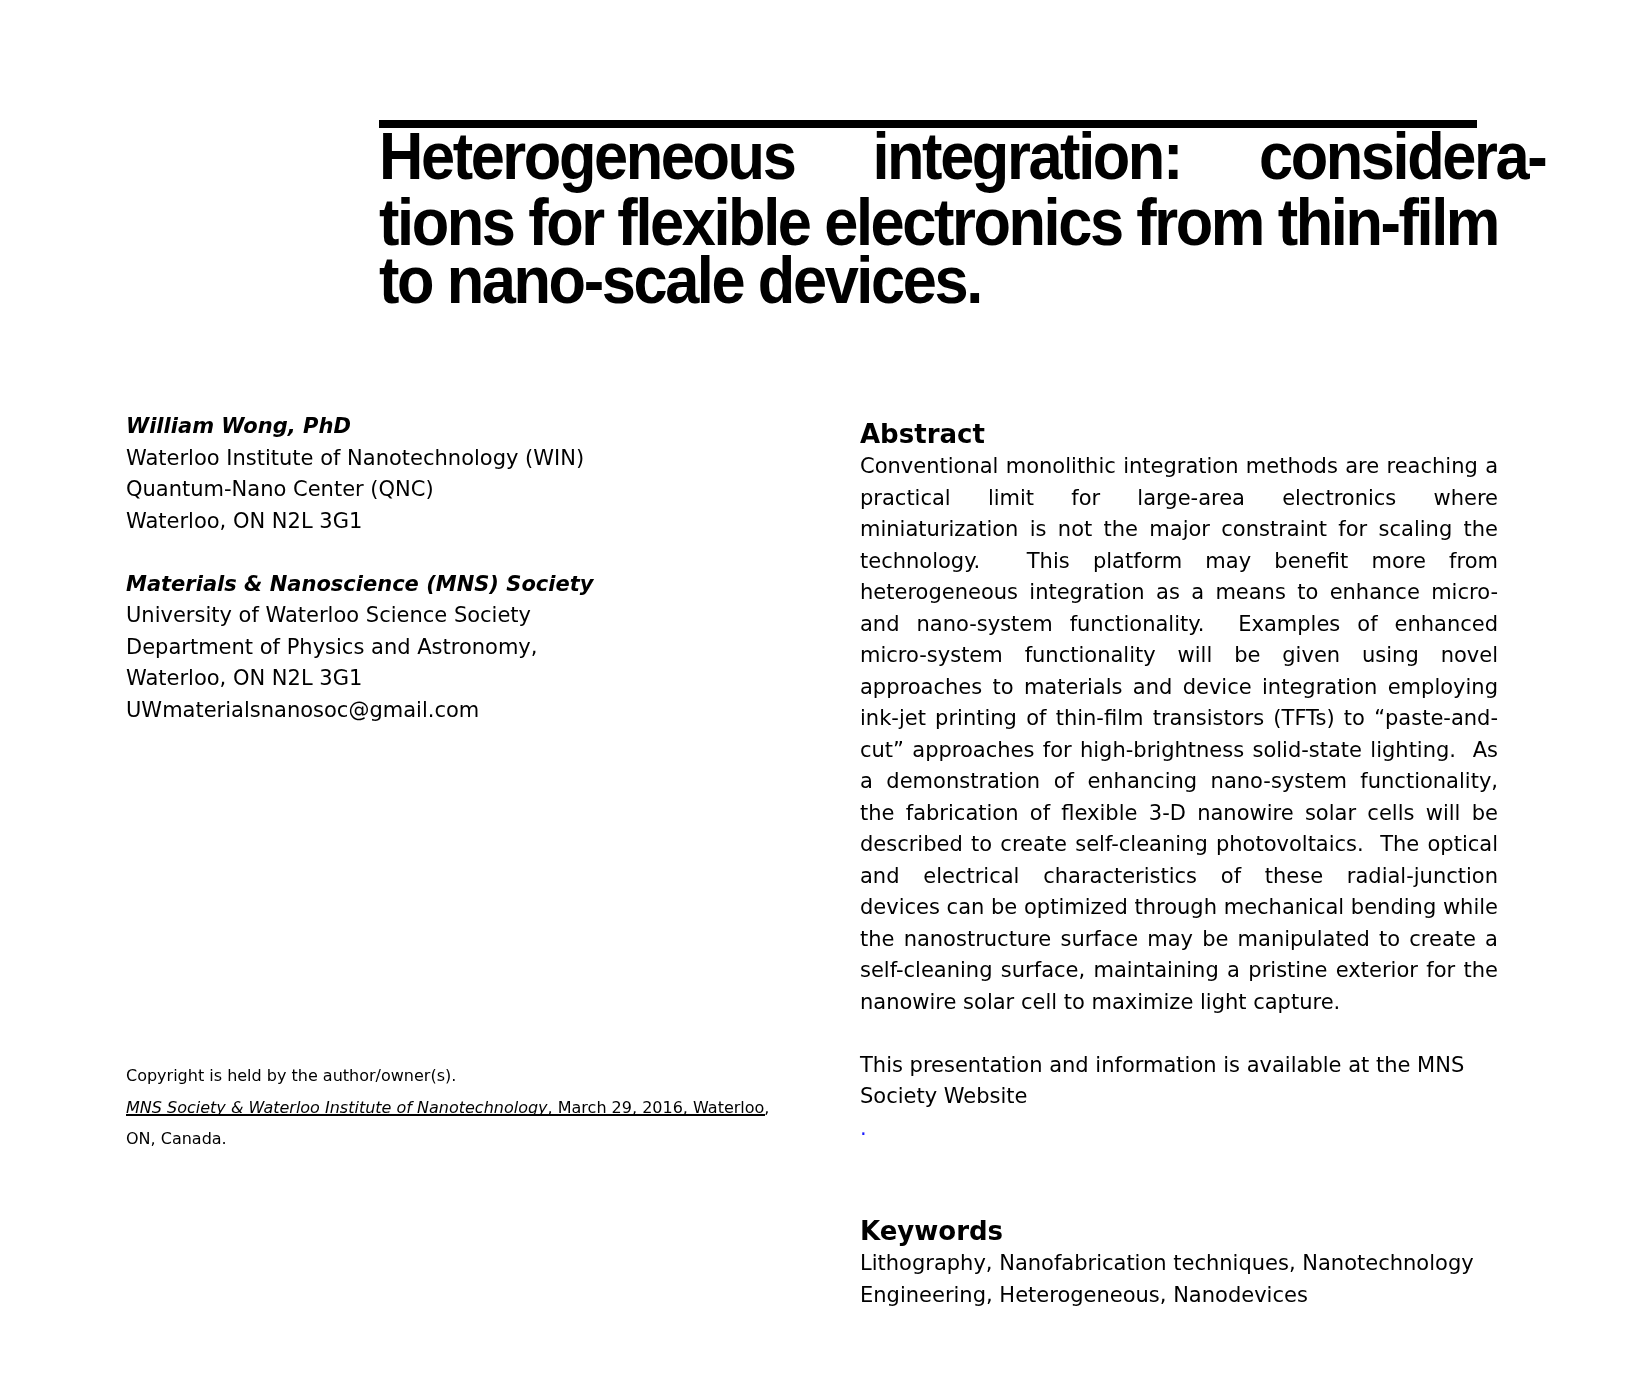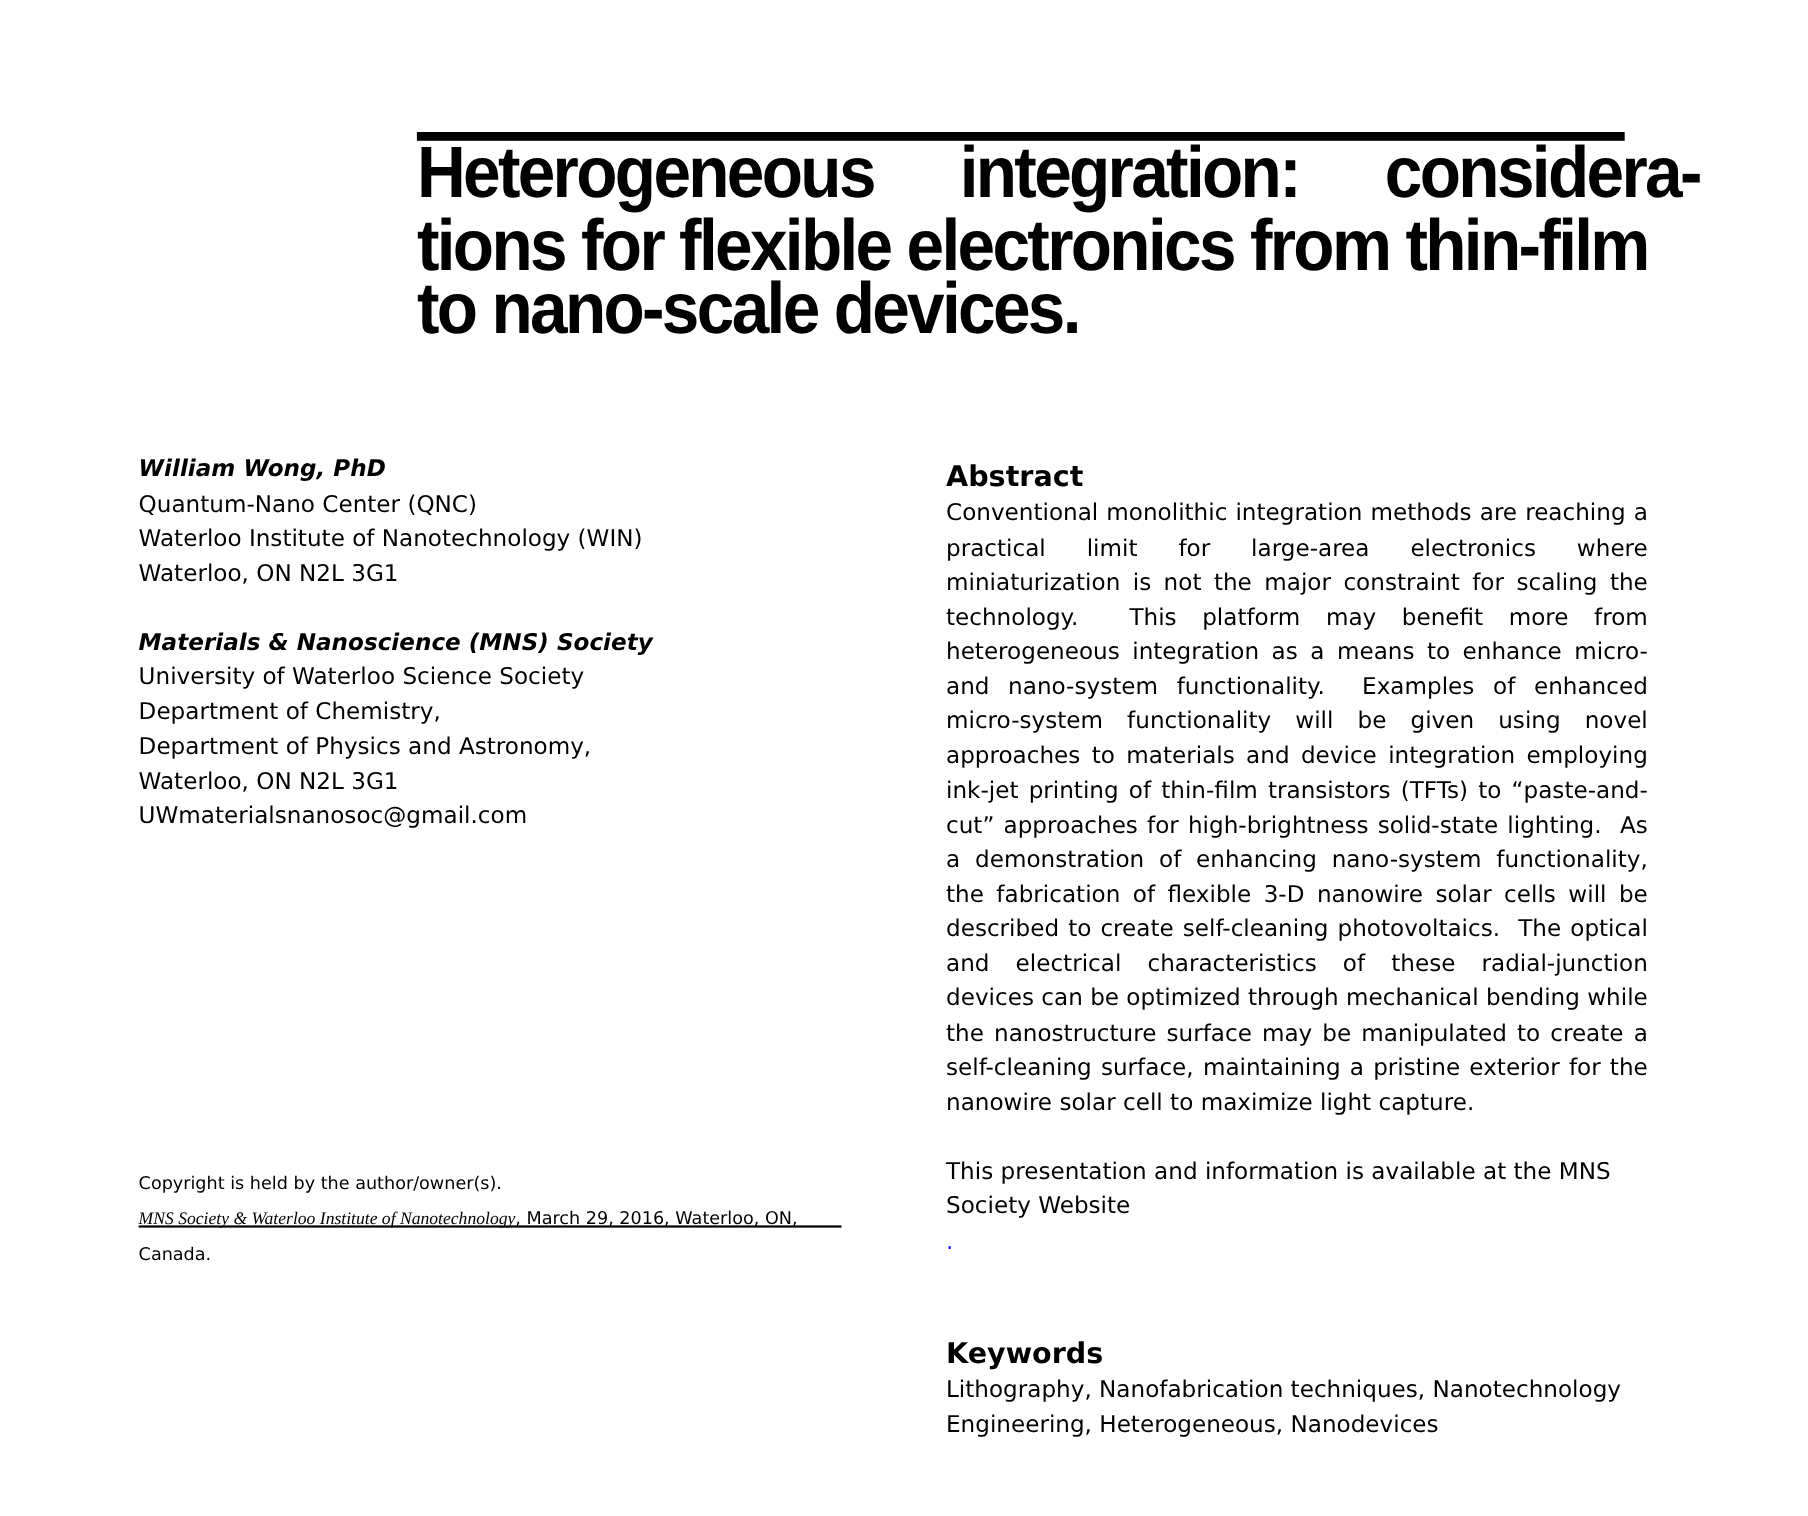--- a/index.html
+++ b/index.html
@@ -38,48 +38,47 @@
   .avail { margin-top: 31.5px; }
   .link-dot { color: #1a1aff; height: 31.5px; line-height: 31.5px; }
   .keywords { position: absolute; left: 860px; top: 1178px; width: 638px; font-size: 21px; line-height: 31.5px; margin-top: 36px; }
   .copyright-rule {
     position: absolute; left: 126px; top: 1114px; width: 639px; height: 1.5px; background: #000;
   }
   .copyright {
     position: absolute; left: 126px; top: 1060px; width: 660px;
     font-size: 16px; line-height: 31.5px;
   }
-  .copyright .ital { font-style: italic; font-family: Liberation Serif, serif; }
+  .copyright .ital { font-style: italic; }
 </style>
 </head>
 <body>
 
 <div class="top-rule"></div>
 
 <h1 class="title">
   <span class="line justify l1">
     <span>Heterogeneous</span>
     <span>integration:</span>
     <span>considera-</span>
   </span>
   <span class="line l2">tions for flexible electronics from thin-film</span>
   <span class="line">to nano-scale devices.</span>
 </h1>
 
 <div class="left-col">
   <div class="block">
     <div class="bold">William Wong, PhD</div>
+    <div>Waterloo Institute of Nanotechnology (WIN)</div>
     <div>Quantum-Nano Center (QNC)</div>
-    <div>Waterloo Institute of Nanotechnology (WIN)</div>
     <div>Waterloo, ON N2L 3G1</div>
   </div>
   <div class="block">
     <div class="bold">Materials &amp; Nanoscience (MNS) Society</div>
     <div>University of Waterloo Science Society</div>
-    <div>Department of Chemistry,</div>
     <div>Department of Physics and Astronomy,</div>
     <div>Waterloo, ON N2L 3G1</div>
     <div>UWmaterialsnanosoc@gmail.com</div>
   </div>
 </div>
 
 <div class="right-col">
   <h2 class="section-head">Abstract</h2>
   <div class="abstract-body">Conventional monolithic integration methods are reaching a practical limit for large-area electronics where miniaturization is not the major constraint for scaling the technology.&nbsp; This platform may benefit more from heterogeneous integration as a means to enhance micro- and nano-system functional­ity.&nbsp; Examples of enhanced micro-system functionality will be given using novel approaches to materials and device integra­tion employing ink-jet printing of thin-film transistors (TFTs) to “paste-and-cut” approaches for high-brightness solid-state lighting.&nbsp; As a demonstration of enhancing nano-system func­tionality, the fabrication of flexible 3-D nanowire solar cells will be described to create self-cleaning photovoltaics.&nbsp; The optical and electrical characteristics of these radial-junction devices can be optimized through mechanical bending while the nanostructure surface may be manipulated to create a self-cleaning surface, maintaining a pristine exterior for the nanowire solar cell to maximize light capture.</div>
   <div class="avail">This presentation and information is available at the MNS So­ciety Website</div>

